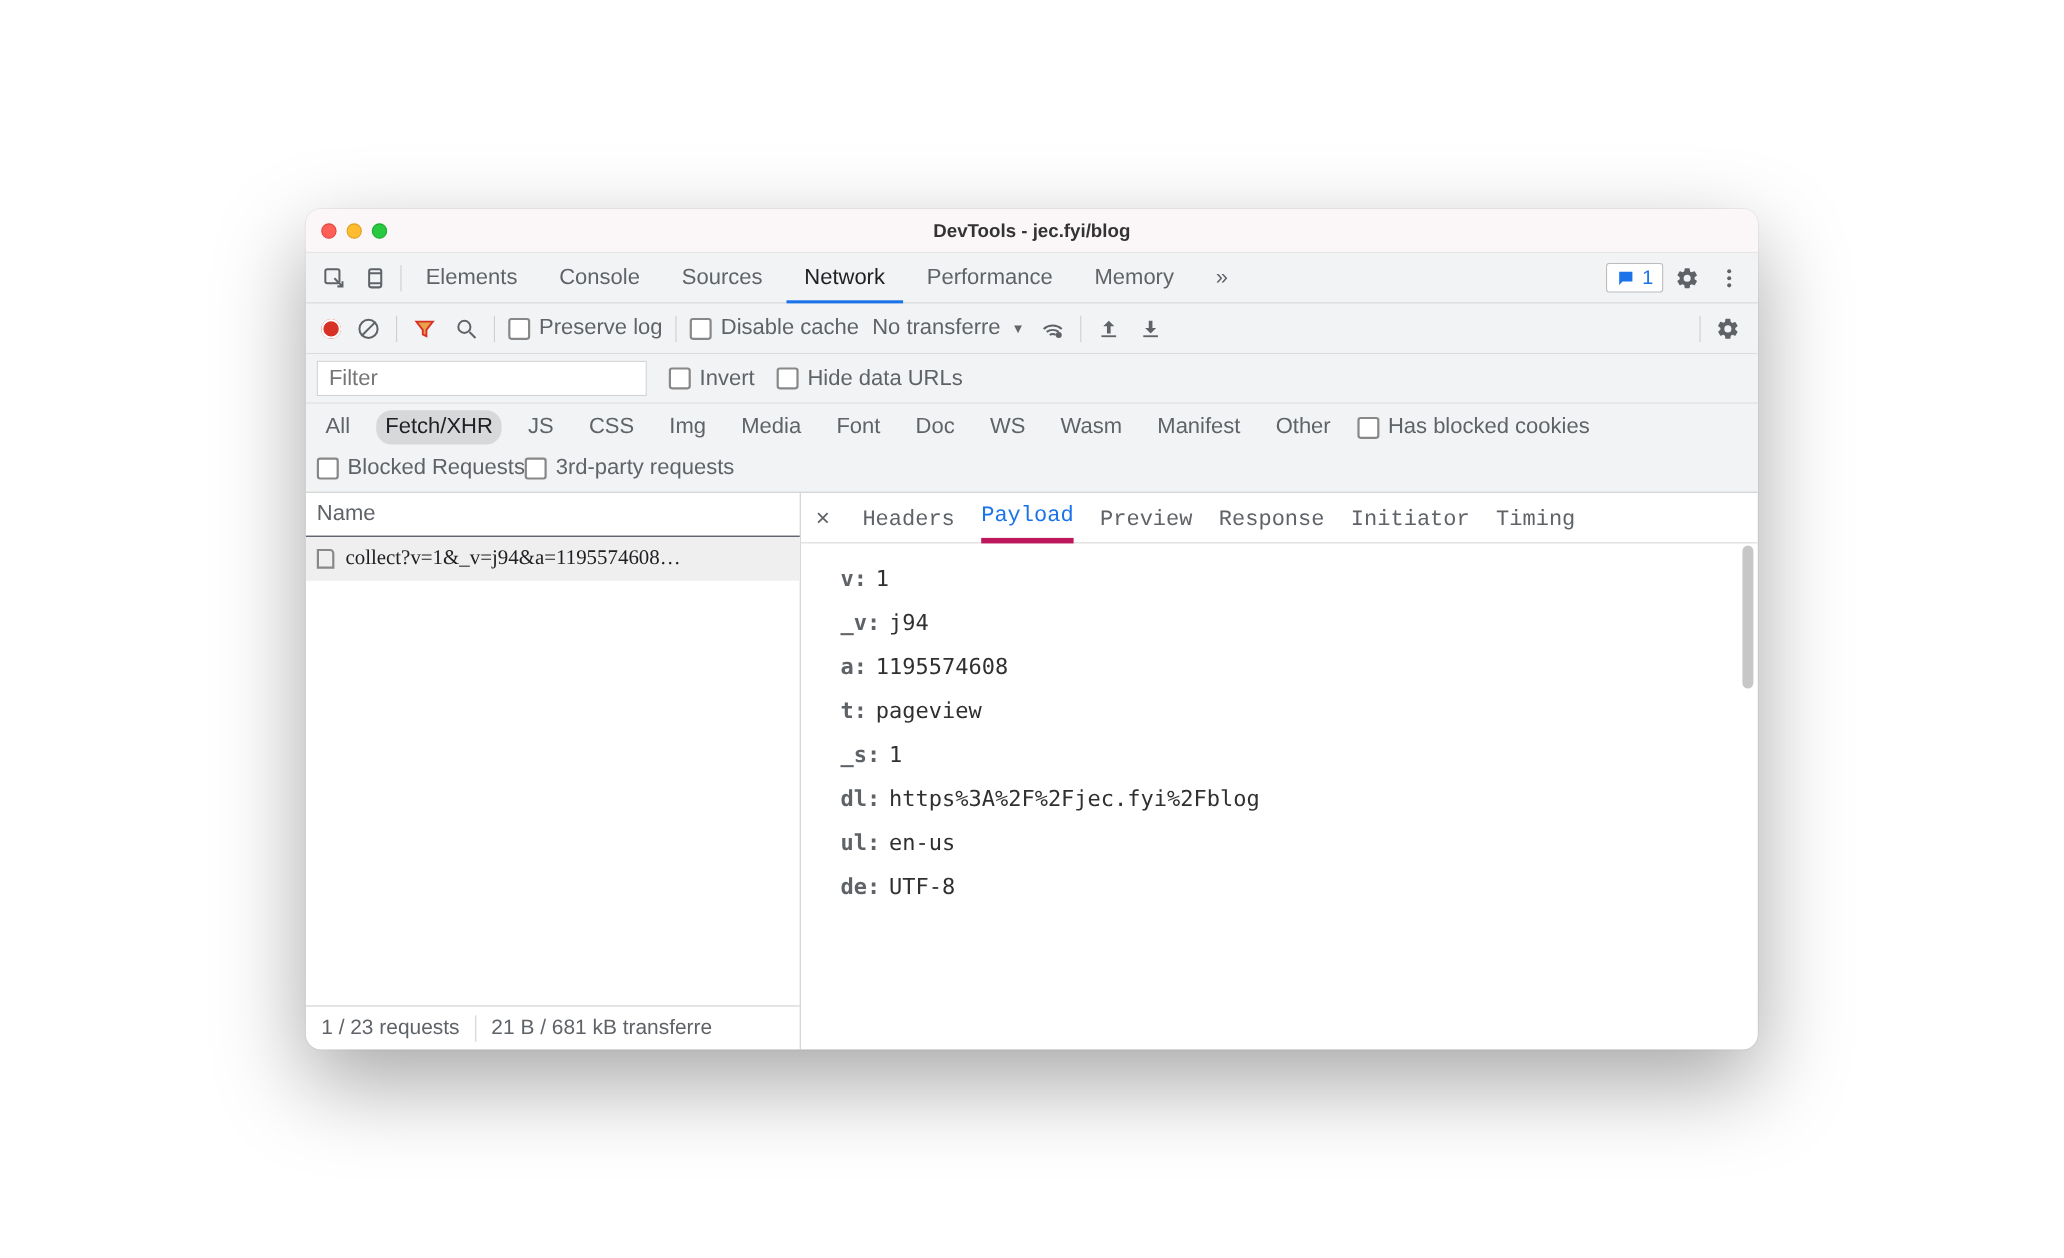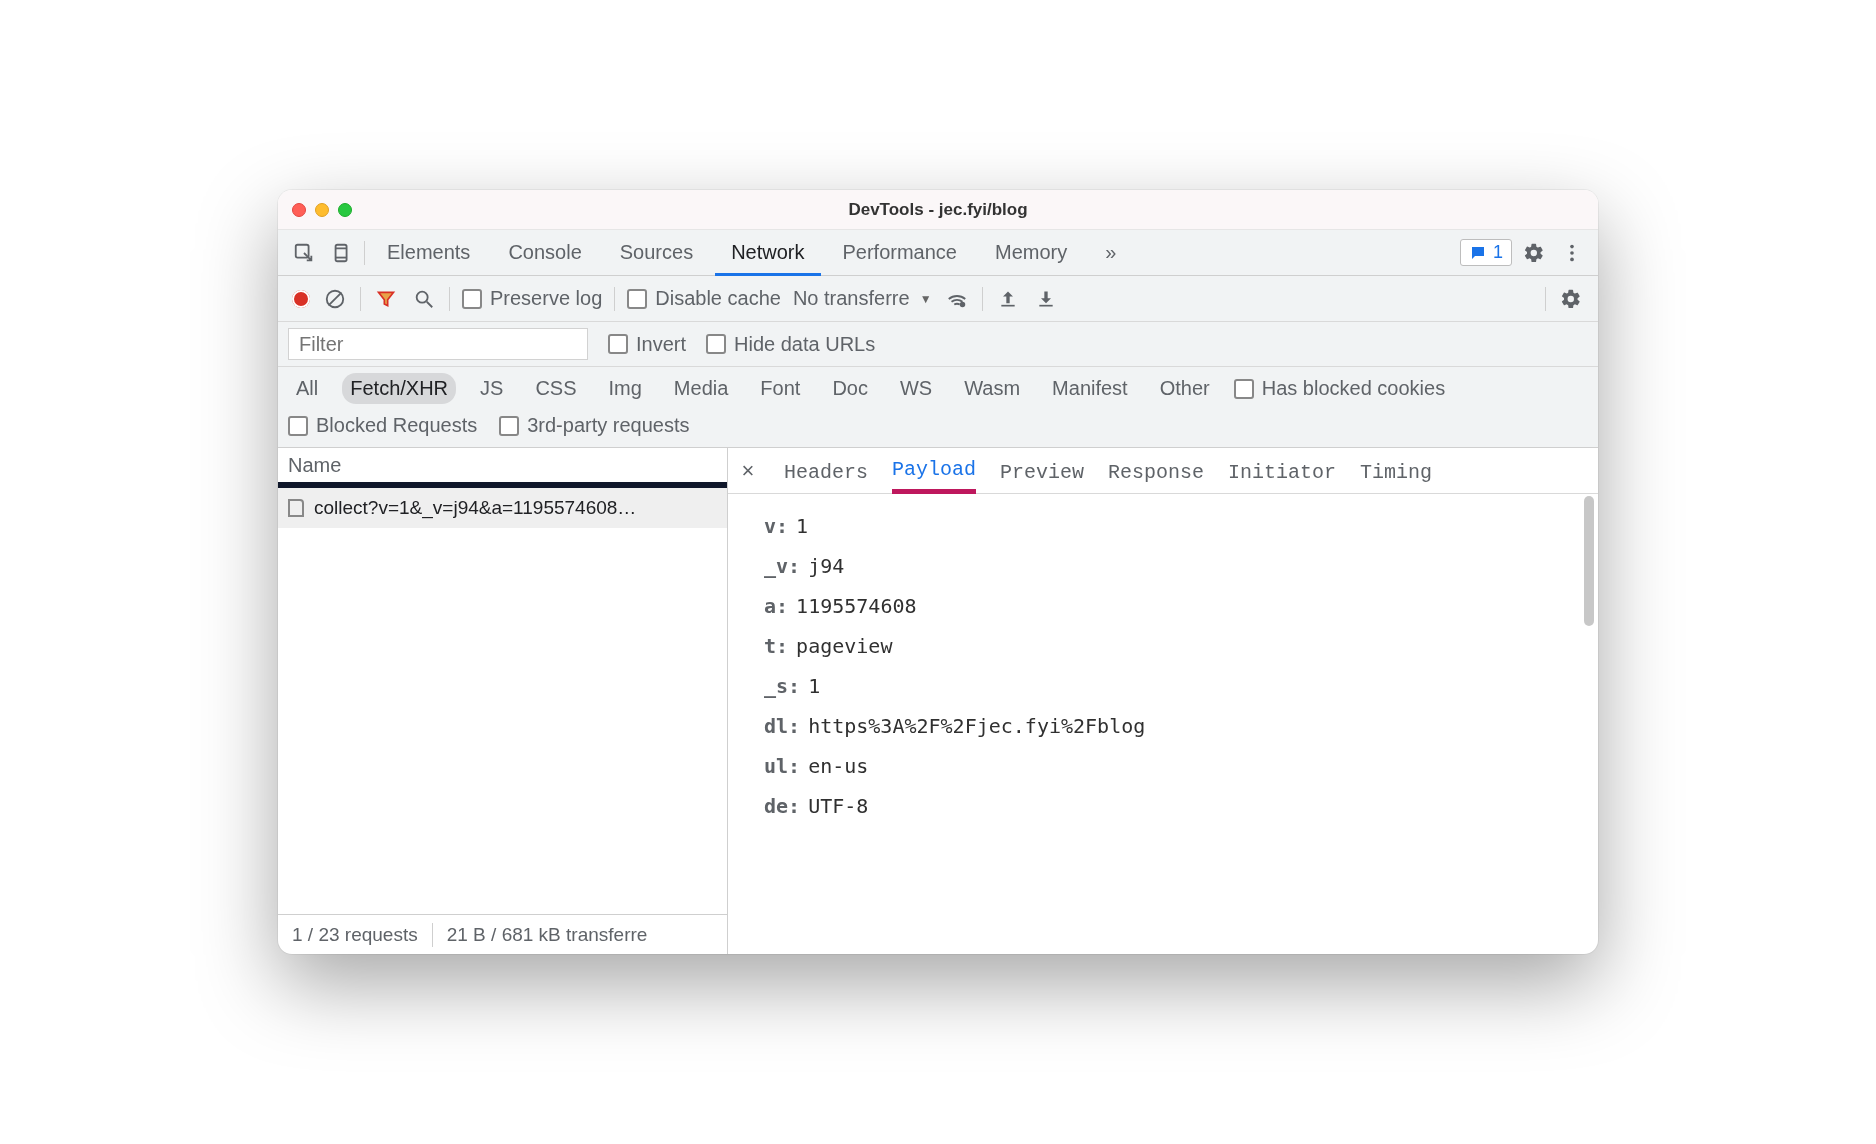--- a/index.html
+++ b/index.html
@@ -158,58 +158,58 @@
   }
   .type-row .ftype.active {
     background: #d7d8da;
     color: #202124;
   }
   .type-row2 {
     background: #f1f3f4;
     display: flex;
     align-items: center;
     padding: 4px 10px 10px;
-    gap: 22px;
     font-size: 20px;
     color: #5f6368;
     border-bottom: 1px solid #cfcfcf;
   }
 
   
   .content {
     flex: 1;
     display: flex;
     min-height: 0;
   }
   .left {
     width: 450px;
     border-right: 1px solid #cfcfcf;
     display: flex;
     flex-direction: column;
   }
   .col-header {
     height: 40px;
-    border-bottom: 6px solid #0f172a;
+    border-bottom: 1px solid #0f172a;
     display: flex; align-items: center;
     padding: 0 10px;
     font-size: 20px;
     color: #5f6368;
   }
   .req-row {
     height: 40px;
     display: flex; align-items: center;
     padding: 0 10px;
     font-size: 19px;
     color: #202124;
     background: #efefef;
     gap: 10px;
     white-space: nowrap;
     overflow: hidden;
     text-overflow: ellipsis;
     cursor: pointer;
+    font-family: Liberation Serif, serif;
   }
   .req-row .doc-icon { width:16px; height:18px; border:2px solid #888; border-top-right-radius: 4px; flex-shrink: 0; }
   .left-fill { flex:1; }
   .status-bar {
     height: 40px;
     border-top: 1px solid #cfcfcf;
     display: flex; align-items: center;
     padding: 0 14px;
     gap: 14px;
     font-size: 19px;

